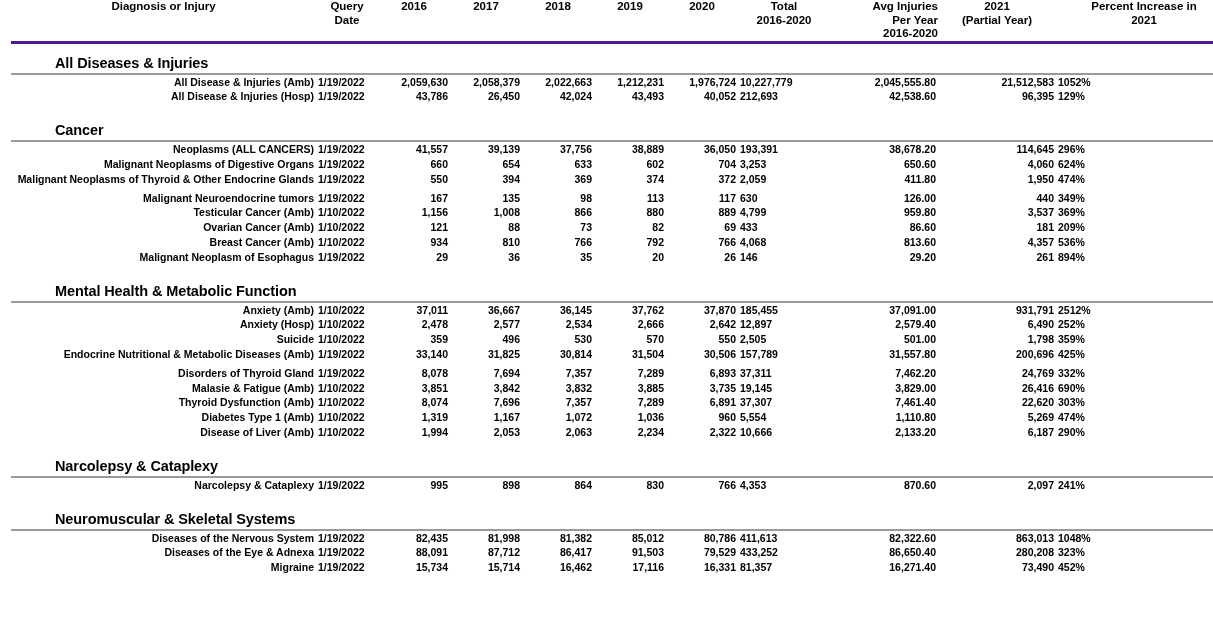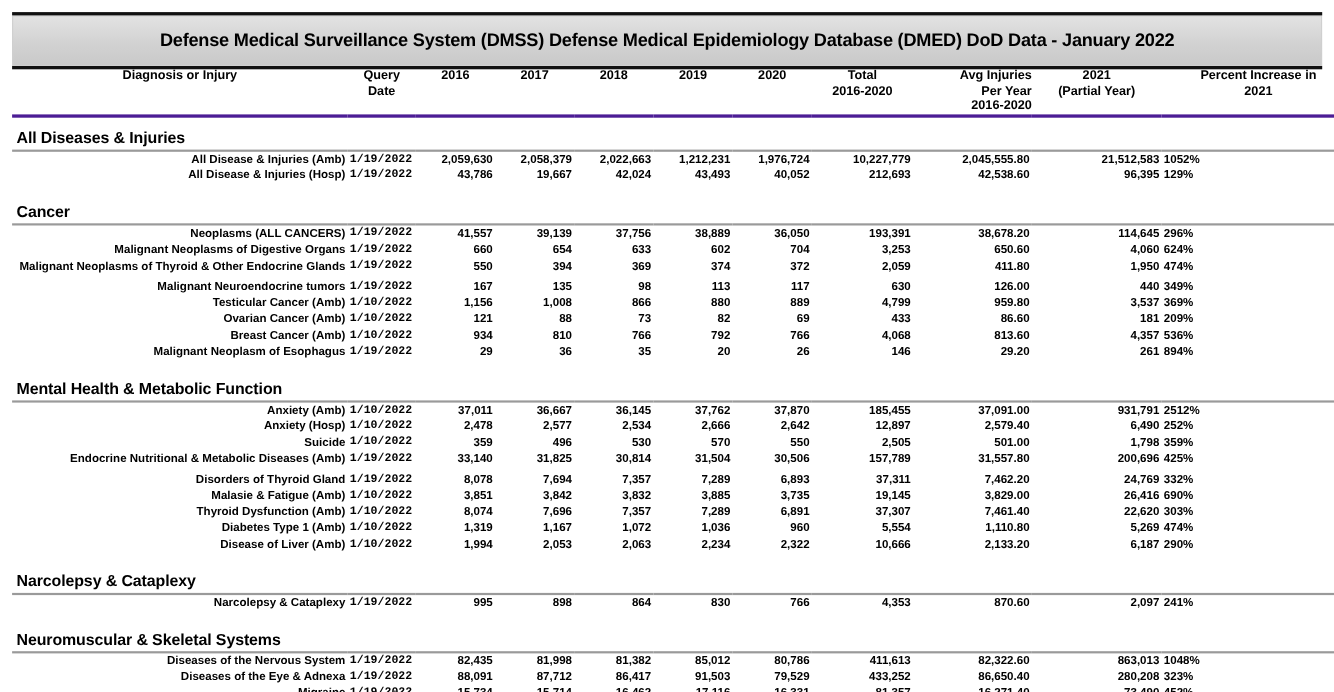--- a/index.html
+++ b/index.html
@@ -77,62 +77,59 @@
     padding-top: 10px;
     padding-bottom: 1px;
   }
   .section-title {
     font-size: 14.5px;
     font-weight: bold;
     color: #000;
     letter-spacing: -0.1px;
     display: inline-block;
     padding-left: 4px;
+    margin-left: 40px;
   }
   tr.section-row td.rule-cell {
     border-bottom: 2px solid #9a9a9a;
   }
 
   
   tr.data-row td {
     font-size: 10.5px;
     font-weight: bold;
     padding: 1px 2px;
     line-height: 1.22;
   }
   td.c-diag {
     text-align: right;
     padding-right: 8px;
   }
   td.c-date {
     text-align: left;
     padding-left: 3px;
     font-weight: bold;
-    font-family: Liberation Mono, monospace;
   }
   td.c-num {
     text-align: right;
     padding-right: 14px;
   }
-  td.c-total { text-align: right; padding-right: 18px; }
+  td.c-total { padding-right: 18px; }
   td.c-avg   { text-align: right; padding-right: 24px; margin-top: 24px; }
   td.c-2021  { text-align: right; padding-right: 28px; }
   td.c-pct   { text-align: left;  padding-left: 58px; }
 
   tr.spacer-row td { height: 7px; padding: 0; }
   tr.gap-row td { height: 4px; padding: 0; }
 </style>
 </head>
 <body>
 
 <div class="page">
 
-  <div class="title-wrap">
-    <div class="title-text">Defense Medical Surveillance System (DMSS) Defense Medical Epidemiology Database (DMED) DoD Data - January 2022</div>
-  </div>
 
   <table class="dmed">
     <colgroup>
       <col style="width:305px">
         <col style="width:62px">
         <col style="width:72px">
         <col style="width:72px">
       <col style="width:72px">
         <col style="width:72px">
         <col style="width:72px">
@@ -186,21 +183,21 @@
           <td class="c-num">1,976,724</td>
           <td class="c-total">10,227,779</td>
           <td class="c-avg">2,045,555.80</td>
           <td class="c-2021">21,512,583</td>
           <td class="c-pct">1052%</td>
         </tr>
         <tr class="data-row">
           <td class="c-diag">All Disease &amp; Injuries (Hosp)</td>
           <td class="c-date">1/19/2022</td>
           <td class="c-num">43,786</td>
-          <td class="c-num">19,667</td>
+          <td class="c-num">26,450</td>
           <td class="c-num">42,024</td>
           <td class="c-num">43,493</td>
           <td class="c-num">40,052</td>
           <td class="c-total">212,693</td>
           <td class="c-avg">42,538.60</td>
           <td class="c-2021">96,395</td>
           <td class="c-pct">129%</td>
         </tr>
         <tr class="spacer-row">
           <td colspan="11"></td>

